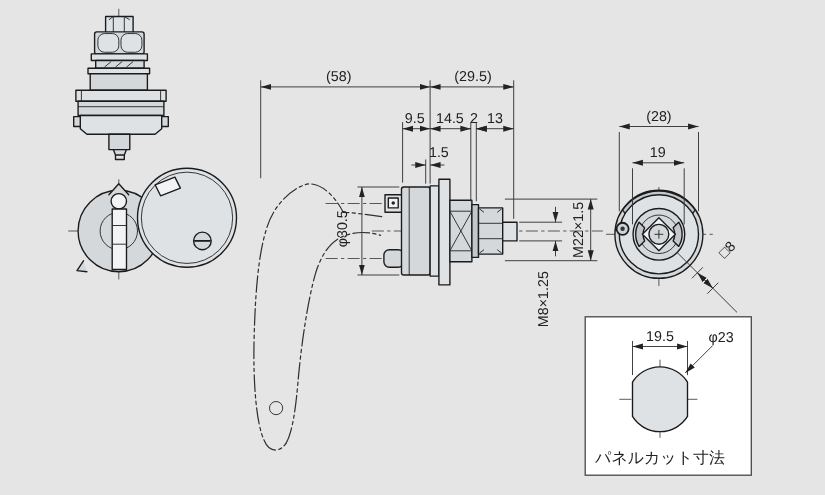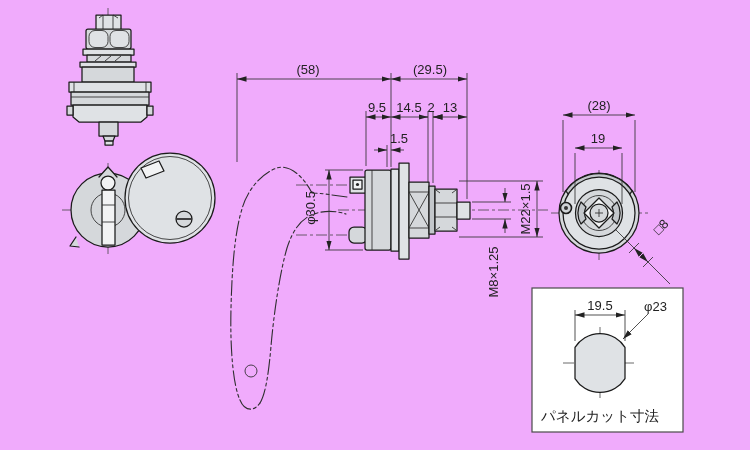--- a/index.html
+++ b/index.html
@@ -1,16 +1,16 @@
 <!DOCTYPE html>
 <html><head>
 <meta charset="utf-8">
 <style>
   html,body{margin:0;padding:0;background:#ffffff;}
-  .stage{position:relative;width:750px;height:450px;background:#f0abfc;overflow:hidden;
+  .stage{position:relative;width:750px;height:450px;background:#e5e5e5;overflow:hidden;
          font-family:"Liberation Sans", sans-serif;}
   svg{display:block;}
   .outline{stroke:#1b1b1b;stroke-width:1.25;fill:none;stroke-linecap:round;stroke-linejoin:round;}
   .thin{stroke:#2a2a2a;stroke-width:0.85;fill:none;}
   .dim{stroke:#333;stroke-width:0.85;fill:none;}
   .cl{stroke:#444;stroke-width:0.8;fill:none;stroke-dasharray:11 3 3 3;}
   .ph{stroke:#2f2f2f;stroke-width:1.1;fill:none;stroke-dasharray:15 3 3 3 3 3;stroke-linecap:round;}
   .f-light{fill:#dfe2e5;}
   .f-mid{fill:#d5d8db;}
   .f-dark{fill:#c3c7cb;}

